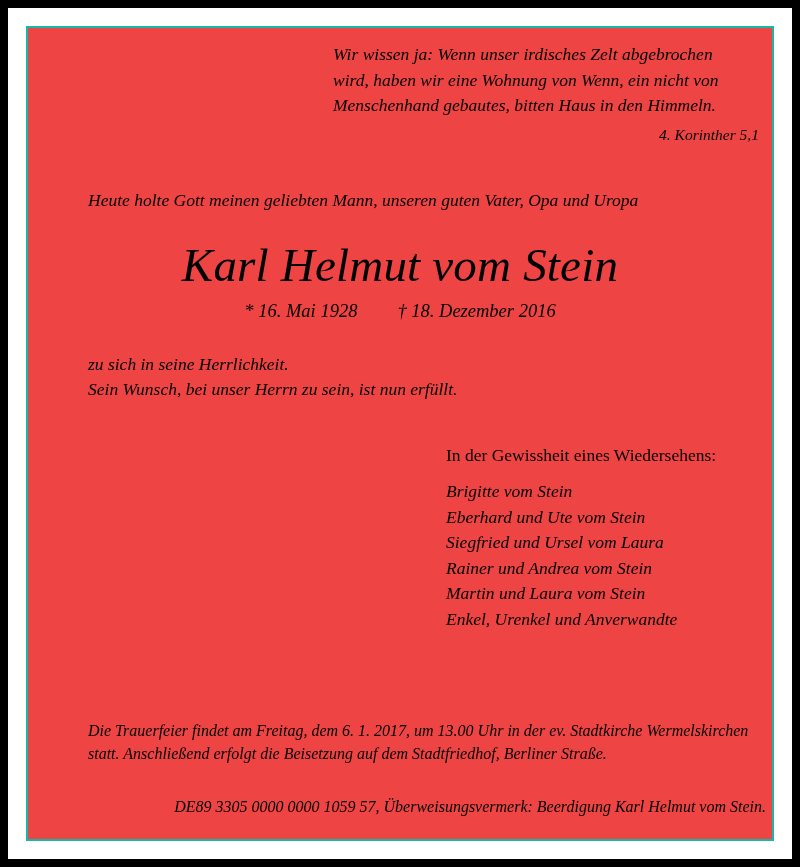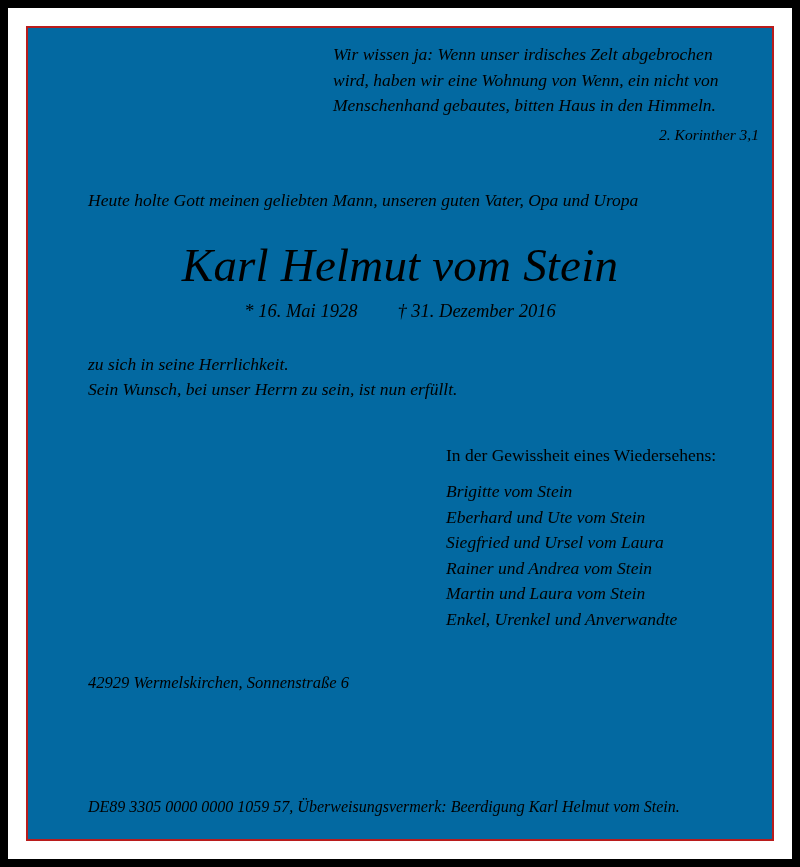--- a/index.html
+++ b/index.html
@@ -27,22 +27,22 @@
     background: #ffffff;
     box-sizing: border-box;
   }
 
   #frame-inner {
     position: absolute;
     left: 18px;
     top: 18px;
     right: 18px;
     bottom: 18px;
-    border: 2px solid #b91c1c;
-    background: #0369a1;
+    border: 2px solid #14b8a6;
+    background: #ef4444;
     box-sizing: border-box;
   }
 
   #content {
     position: absolute;
     left: 0;
     top: 0;
     right: 0;
     bottom: 0;
     padding: 0;
@@ -182,63 +182,63 @@
     position: absolute;
     left: 60px;
     top: 768px;
     width: 678px;
     font-style: italic;
     font-size: 16px;
     line-height: 22.5px;
     text-align: justify;
   }
   .donation-para .last-line {
-    text-align: left;
+    text-align: right;
   }
 </style>
 </head>
 <body>
 
 <div id="page">
   <div id="frame-outer">
     <div id="frame-inner">
       <div id="content">
 
         <div class="verse-block">
           <div class="verse-line">Wir wissen ja: Wenn unser irdisches Zelt abgebrochen</div>
           <div class="verse-line">wird, haben wir eine Wohnung von Wenn, ein nicht von</div>
           <div class="verse-line">Menschenhand gebautes, bitten Haus in den Himmeln.</div>
-          <div class="verse-ref">2. Korinther 3,1</div>
+          <div class="verse-ref">4. Korinther 5,1</div>
         </div>
 
         <div class="intro-line">Heute holte Gott meinen geliebten Mann, unseren guten Vater, Opa und Uropa</div>
 
         <div class="deceased-name">Karl Helmut vom Stein</div>
 
         <div class="life-dates">
-          <span class="date-birth">* 16. Mai 1928</span><span class="date-death">† 31. Dezember 2016</span>
+          <span class="date-birth">* 16. Mai 1928</span><span class="date-death">† 18. Dezember 2016</span>
         </div>
 
         <div class="continuation">
           <div class="cont-line">zu sich in seine Herrlichkeit.</div>
           <div class="cont-line">Sein Wunsch, bei unser Herrn zu sein, ist nun erfüllt.</div>
         </div>
 
         <div class="mourners">
           <div class="mourners-heading">In der Gewissheit eines Wiedersehens:</div>
           <div class="mourner-item">Brigitte vom Stein</div>
           <div class="mourner-item">Eberhard und Ute vom Stein</div>
           <div class="mourner-item">Siegfried und Ursel vom Laura</div>
           <div class="mourner-item">Rainer und Andrea vom Stein</div>
           <div class="mourner-item">Martin und Laura vom Stein</div>
           <div class="mourner-item">Enkel, Urenkel und Anverwandte</div>
         </div>
 
-        <div class="address-line">42929 Wermelskirchen, Sonnenstraße 6</div>
-
+
+        <div class="service-para">Die Trauerfeier findet am Freitag, dem 6. 1. 2017, um 13.00 Uhr in der ev. Stadtkirche Wermelskirchen statt. Anschließend erfolgt die Beisetzung auf dem Stadtfriedhof, Berliner Straße.</div>
 
         <div class="donation-para">
           <div class="last-line">DE89 3305 0000 0000 1059 57, Überweisungsvermerk: Beerdigung Karl Helmut vom Stein.</div>
         </div>
 
       </div>
     </div>
   </div>
 </div>
 

